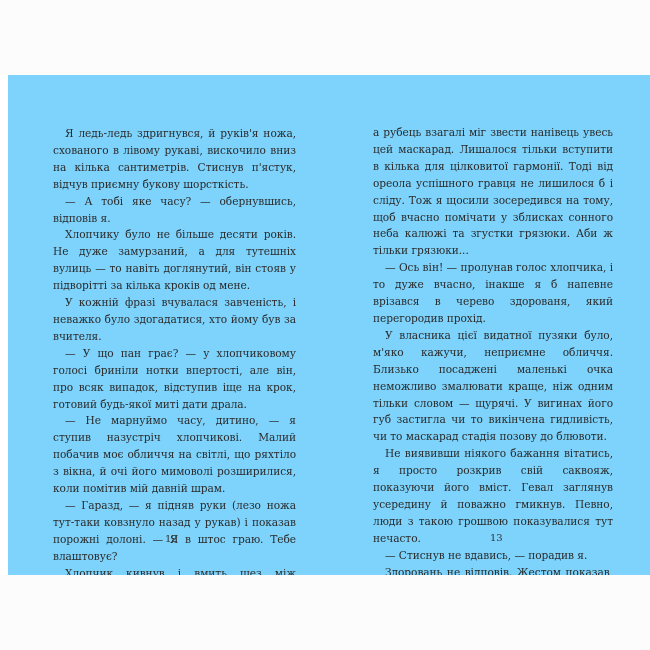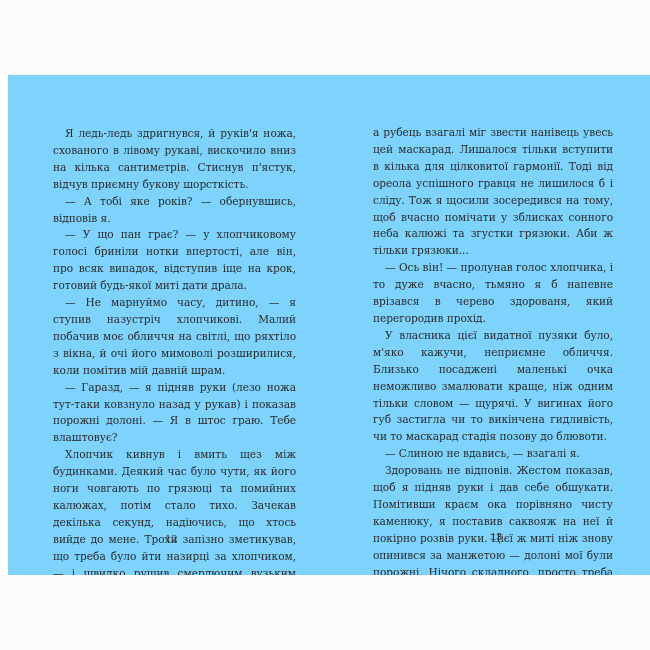--- a/index.html
+++ b/index.html
@@ -26,45 +26,48 @@
     }
     .page.left .textblock { left: 45px; top: 50px; width: 243px; }
     .page.right .textblock { left: 40px; top: 49px; width: 240px; }
     .textblock p { margin: 0; text-indent: 12px; }
     .textblock p.noindent { text-indent: 0; }
     .pagenum {
       position: absolute; font-size: 10px; color: #333;
       font-family: "DejaVu Serif", serif;
     }
     .page.left .pagenum { left: 157px; top: 458px; }
-    .page.right .pagenum { left: 157px; top: 457px; font-family: Liberation Mono, monospace; }
+    .page.right .pagenum { left: 157px; top: 457px; }
   </style>
 </head>
 <body>
 
 <div class="band top"></div>
 
 <div class="spread">
   <div class="page left">
     <div class="textblock">
       <p class="noindent" style="text-indent:12px">Я ледь-ледь здригнувся, й руків'я ножа, схованого в лівому рукаві, вискочило вниз на кілька сантиметрів. Стиснув п'ястук, відчув приємну букову шорсткість.</p>
-      <p>— А тобі яке років? — обернувшись, відповів я.</p>
+      <p>— А тобі яке часу? — обернувшись, відповів я.</p>
+      <p>Хлопчику було не більше десяти років. Не дуже замурзаний, а для тутешніх вулиць — то навіть доглянутий, він стояв у підворітті за кілька кроків од мене.</p>
+      <p>У кожній фразі вчувалася завченість, і неважко було здогадатися, хто йому був за вчителя.</p>
       <p>— У що пан грає? — у хлопчиковому голосі бриніли нотки впертості, але він, про всяк випадок, відступив іще на крок, готовий будь-якої миті дати драла.</p>
       <p>— Не марнуймо часу, дитино, — я ступив назустріч хлопчикові. Малий побачив моє обличчя на світлі, що ряхтіло з вікна, й очі його мимоволі розширилися, коли помітив мій давній шрам.</p>
       <p>— Гаразд, — я підняв руки (лезо ножа тут-таки ковзнуло назад у рукав) і показав порожні долоні. — Я в штос граю. Тебе влаштовує?</p>
       <p>Хлопчик кивнув і вмить щез між будинками. Деякий час було чути, як його ноги човгають по грязюці та помийних калюжах, потім стало тихо. Зачекав декілька секунд, надіючись, що хтось вийде до мене. Трохи запізно зметикував, що треба було йти назирці за хлопчиком, — і швидко рушив смердючим вузьким проходом між будинками. Я б начхав на цю грязюку, та не хотілося ставати до гри запацьореним опудалом. Мені й так бракувало блиску,</p>
     </div>
     <div class="pagenum">12</div>
   </div>
 
   <div class="page right">
     <div class="textblock">
       <p class="noindent">а рубець взагалі міг звести нанівець увесь цей маскарад. Лишалося тільки вступити в кілька для цілковитої гармонії. Тоді від ореола успішного гравця не лишилося б і сліду. Тож я щосили зосередився на тому, щоб вчасно помічати у зблисках сонного неба калюжі та згустки грязюки. Аби ж тільки грязюки...</p>
-      <p>— Ось він! — пролунав голос хлопчика, і то дуже вчасно, тьмяно я б напевне врізався в черево здорованя, який перегородив прохід.</p>
+      <p>— Ось він! — пролунав голос хлопчика, і то дуже вчасно, інакше я б напевне врізався в черево здорованя, який перегородив прохід.</p>
       <p>У власника цієї видатної пузяки було, м'яко кажучи, неприємне обличчя. Близько посаджені маленькі очка неможливо змалювати краще, ніж одним тільки словом — щурячі. У вигинах його губ застигла чи то викінчена гидливість, чи то маскарад стадія позову до блювоти.</p>
-      <p>— Слиною не вдавись, — взагалі я.</p>
+      <p>Не виявивши ніякого бажання вітатись, я просто розкрив свій саквояж, показуючи його вміст. Гевал заглянув усередину й поважно гмикнув. Певно, люди з такою грошвою показувалися тут нечасто.</p>
+      <p>— Стиснув не вдавись, — порадив я.</p>
       <p>Здоровань не відповів. Жестом показав, щоб я підняв руки і дав себе обшукати. Помітивши краєм ока порівняно чисту каменюку, я поставив саквояж на неї й покірно розвів руки. Цієї ж миті ніж знову опинився за манжетою — долоні мої були порожні. Нічого складного, просто треба все зробити, як належить. Величезні лаписька грубо, якось аж пожадливо, ковзнули під мій сюртук і тут-таки витягнули звідти великий кавалерійський пістоль. Гевал діловито переклав його до себе в кишеню і знову заходився м'яти мені боки та спину. Очевидно було, що цей чоловік більше звик до грабунку, ніж до обшуків. А втім, байдуже. Він шукав, а отже, — клюне на гачок.</p>
     </div>
     <div class="pagenum">13</div>
   </div>
 </div>
 
 <div class="band bottom"></div>
 
 </body></html>

